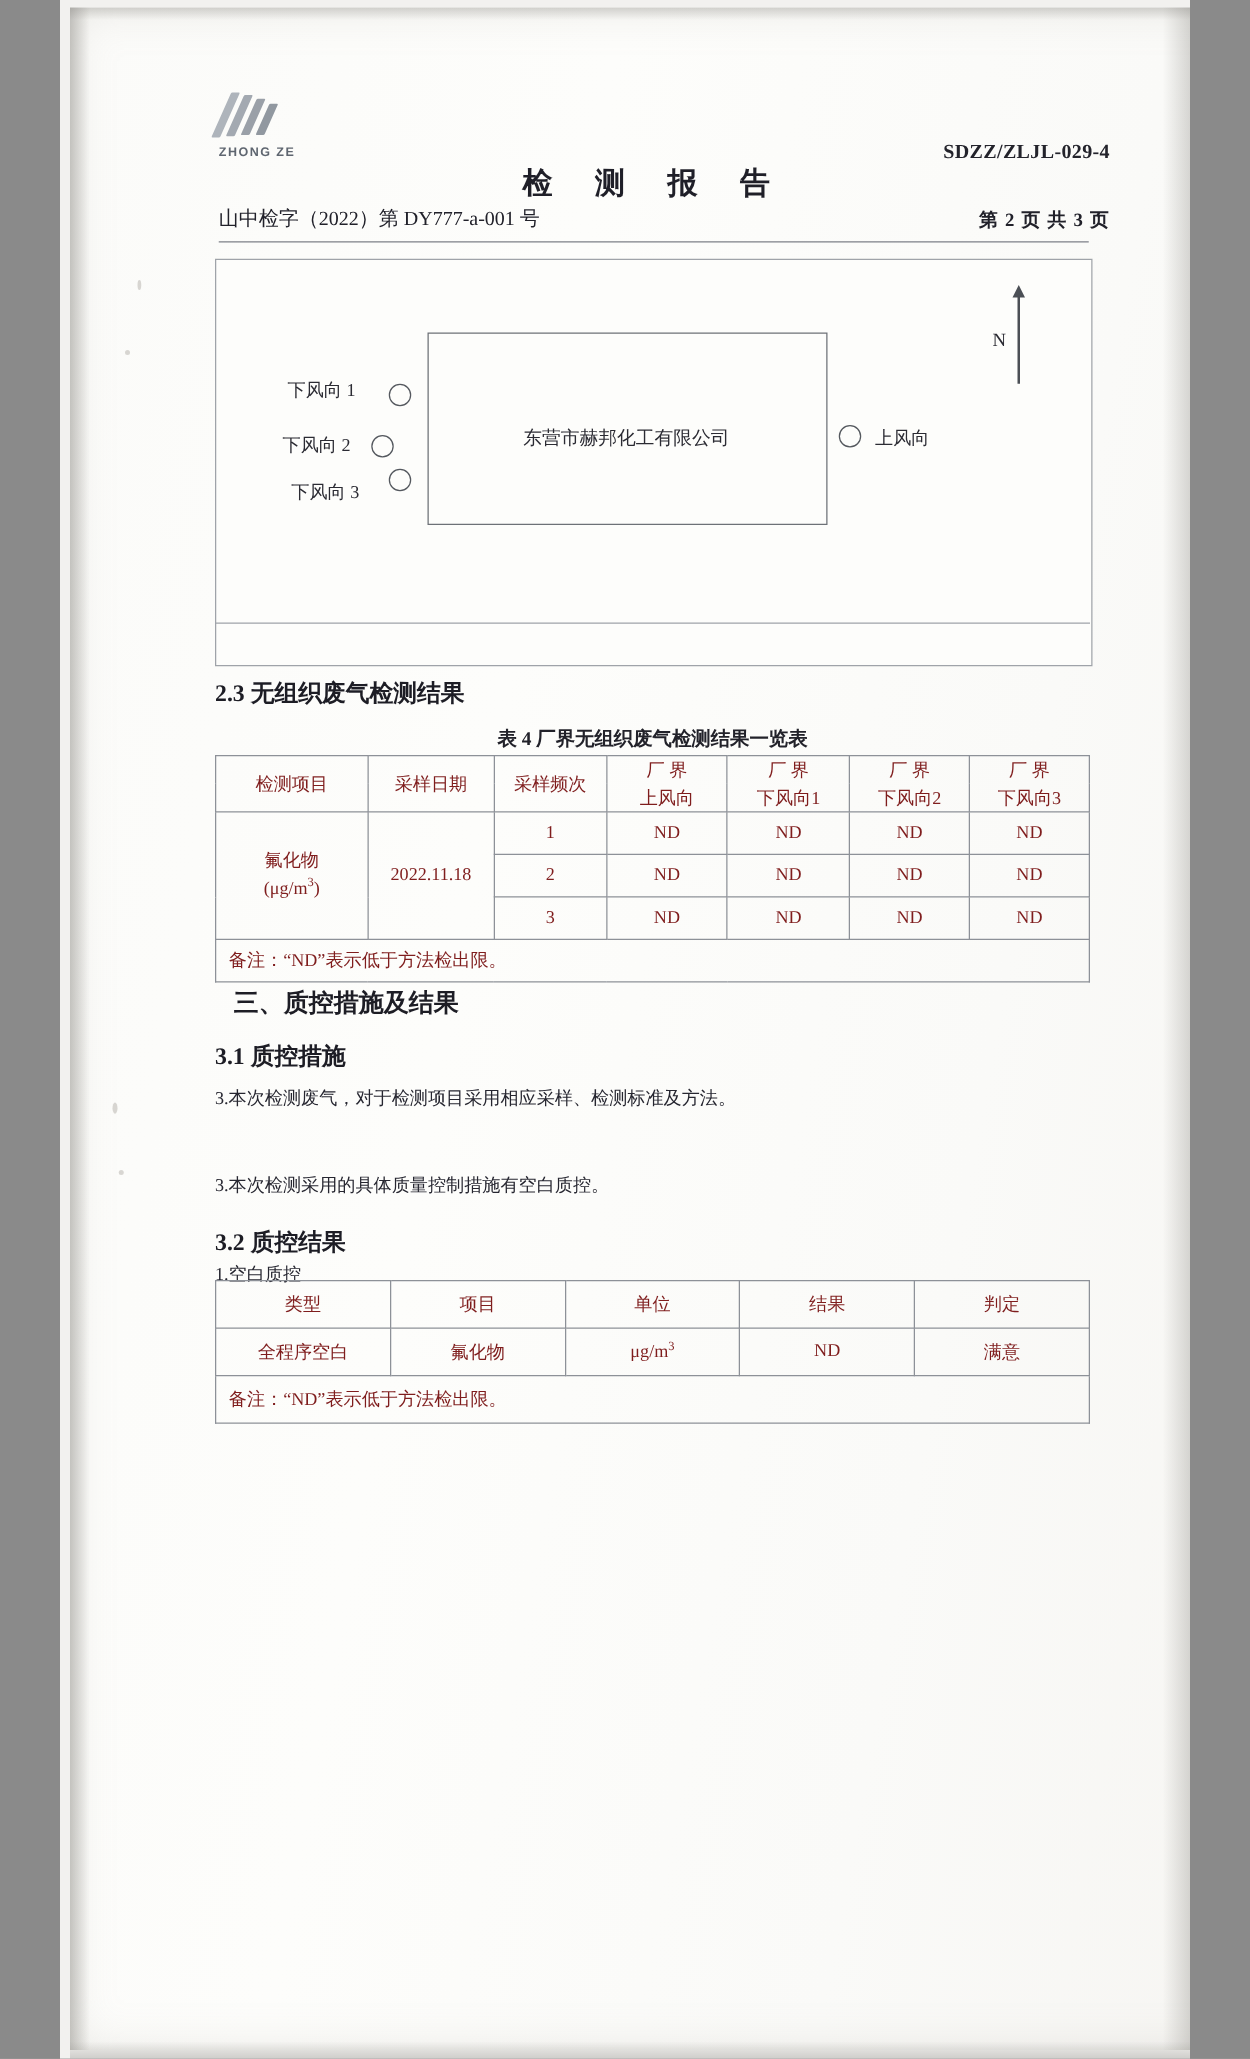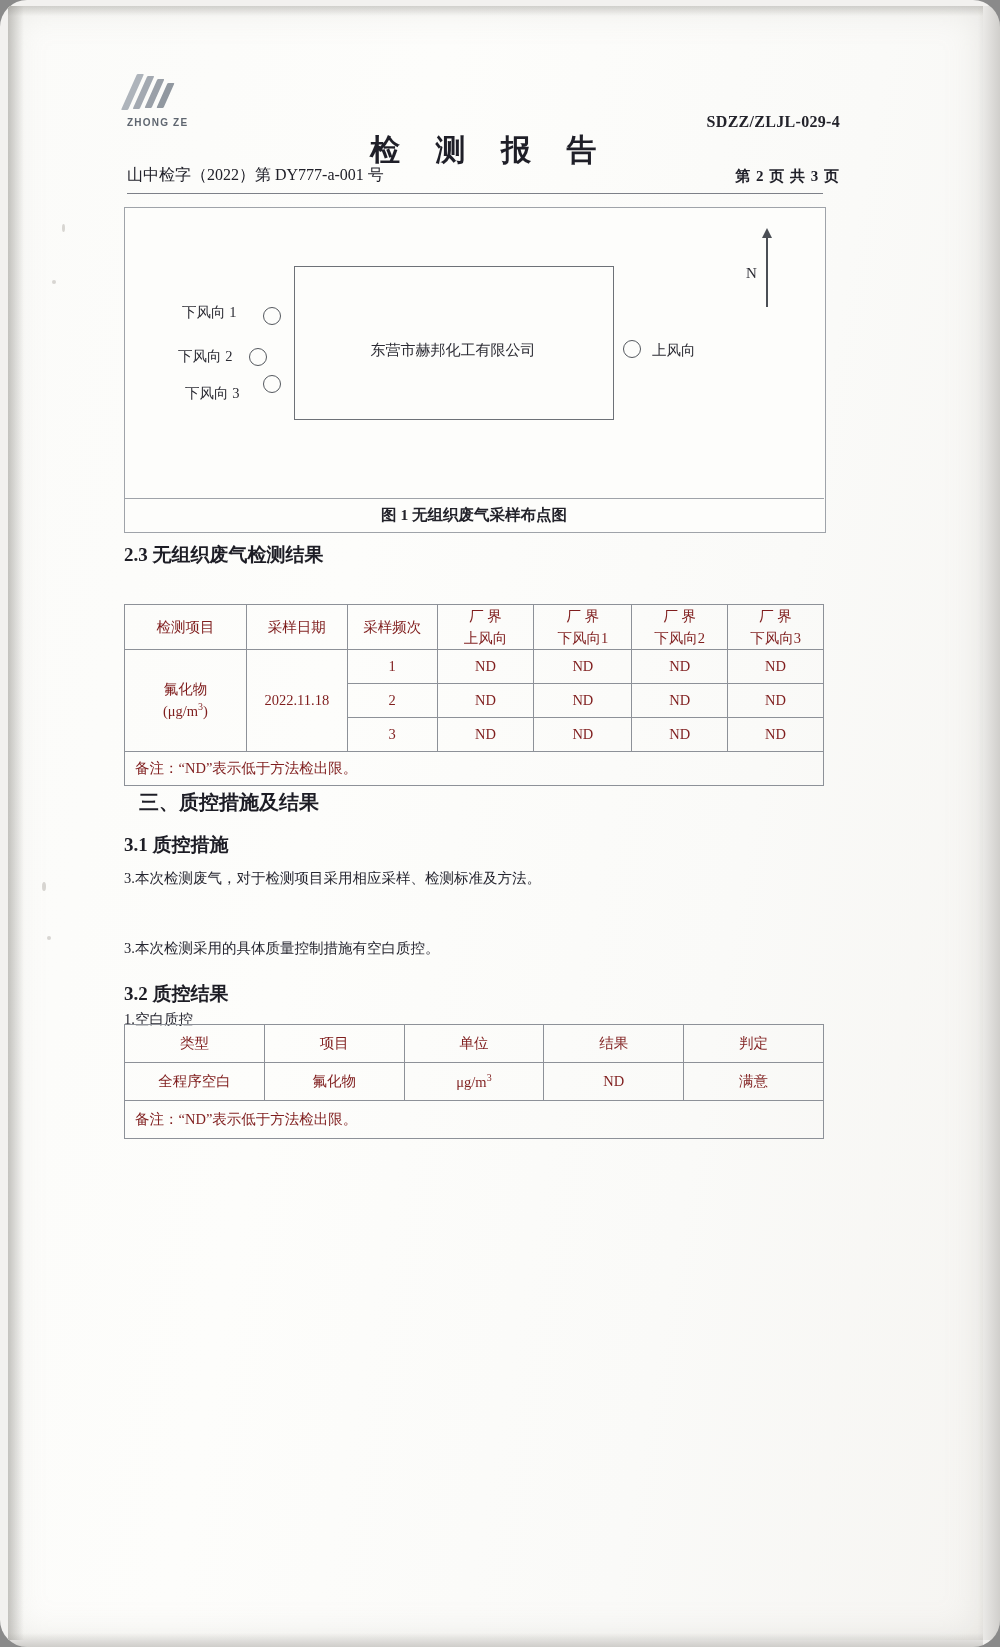--- a/index.html
+++ b/index.html
@@ -2,28 +2,27 @@
 <html><head>
 <meta charset="utf-8">
 <style>
   html, body {
     margin: 0;
     padding: 0;
     background: #8a8a8a;
   }
   .page {
     position: relative;
-    width: 1000px;
+    width: 904px;
     height: 1647px;
     margin: 0 auto;
     background: #f2f1ef;
     overflow: hidden;
     font-family: "Liberation Serif", "DejaVu Serif", serif;
     color: #2a2a33;
-    border-radius: 27px;
   }
   
   .sheet {
     position: absolute;
     left: 8px; top: 6px;
     width: 975px; height: 1634px;
     background:
       linear-gradient(100deg, #fbfbf9 0%, #fdfdfb 35%, #fafaf8 70%, #f6f5f2 100%);
     box-shadow: inset 0 0 36px rgba(170,168,160,0.25);
   }
@@ -91,21 +90,21 @@
     font-family: "Liberation Serif", serif;
     font-weight: bold;
     font-size: 16px;
     letter-spacing: 0.3px;
     color: #23232b;
     white-space: nowrap;
   }
   .report-title {
     position: absolute;
     left: 370px; top: 130px;
-    font-size: 30px;
+    font-size: 24px;
     font-weight: bold;
     letter-spacing: 14px;
     color: #1f1f28;
     white-space: nowrap;
   }
   .report-no {
     position: absolute;
     left: 127px; top: 165px;
     font-size: 16px;
     font-weight: normal;
@@ -312,23 +311,23 @@
     <div class="pt-label" style="left:185px;top:384px;">下风向 3</div>
     <div class="pt" style="left:263px;top:375px;"></div>
 
     <div class="pt" style="left:623px;top:340px;"></div>
     <div class="pt-label" style="left:652px;top:341px;">上风向</div>
 
     <div class="north"></div>
     <div class="north-letter">N</div>
 
     <div class="fig-caption-rule"></div>
-    <div class="fig-caption">图 1    无组织废气采样布点图</div>
 
     <div class="h2" style="top:542px;">2.3 无组织废气检测结果</div>
+    <div class="tbl-caption" style="top:581px;">表 4    厂界无组织废气检测结果一览表</div>
 
     <table class="rt" id="t4">
       <colgroup>
         <col style="width:122px">
           <col style="width:101px">
           <col style="width:90px">
         <col style="width:97px">
           <col style="width:98px">
           <col style="width:96px">
           <col style="width:96px">

